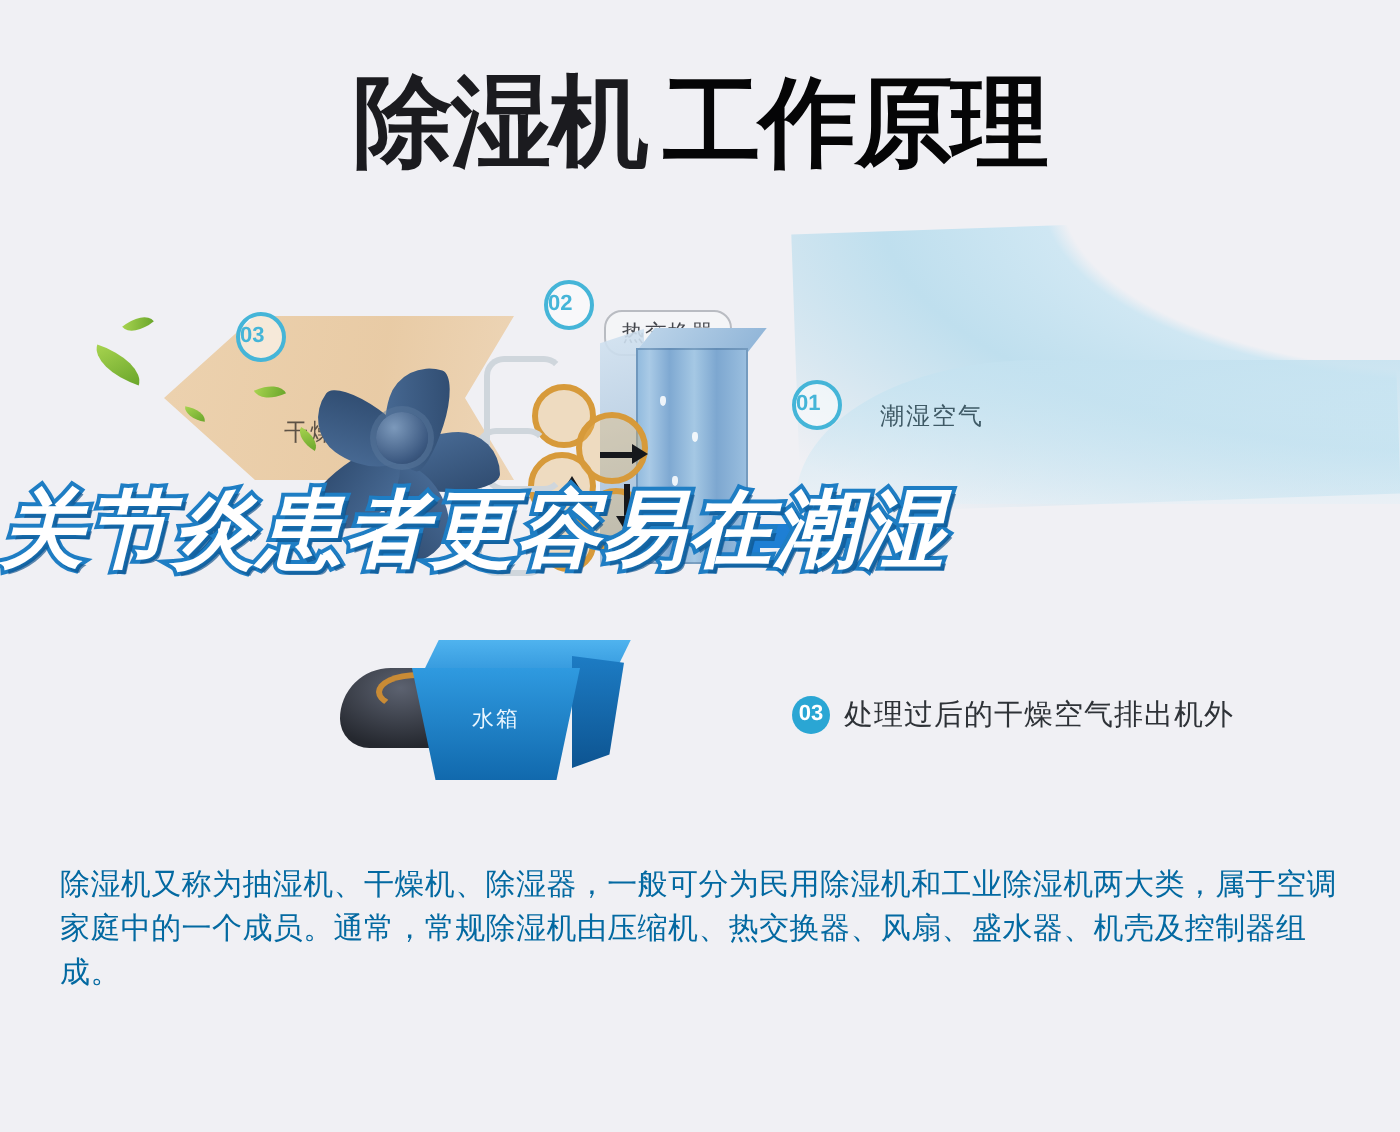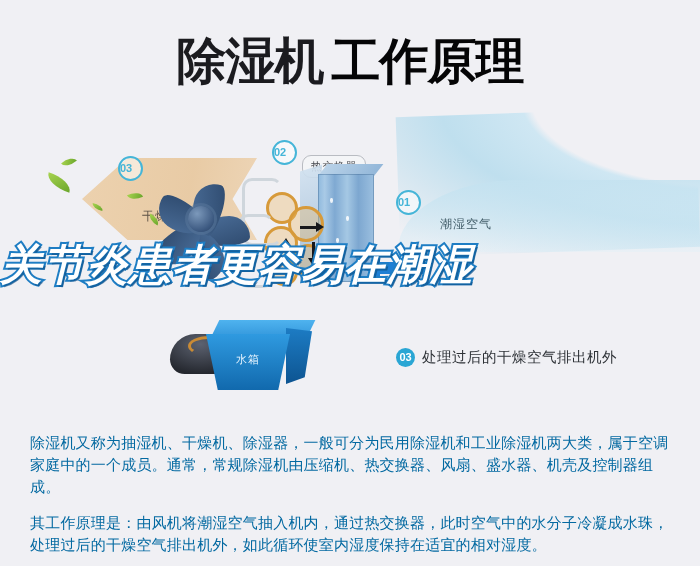--- a/index.html
+++ b/index.html
@@ -77,21 +77,21 @@
   }
   .humid-band {
     position: absolute;
     left: 398px; top: 60px;
     width: 302px; height: 72px;
     background: linear-gradient(180deg, rgba(196,226,240,.85), rgba(222,240,248,.35));
     border-top-left-radius: 120px 70px;
   }
   .humid-label {
     position: absolute;
-    left: 440px; top: 96px;
+    left: 440px; top: 80px;
     font-size: 12px;
     color: #3f5a66;
     letter-spacing: 1px;
   }
 
   
   .evap {
     position: absolute;
     left: 318px; top: 54px;
     width: 56px; height: 108px;
@@ -419,16 +419,15 @@
     <div class="step-line" style="left:422px; top:228px;">处理过后的干燥空气排出机外</div>
 
   </div>
 
   <div class="overlay">
     <span class="overlay-line">关节炎患者更容易在潮湿</span>
   </div>
 
   <div class="copy" style="top:420px;">
     <p>除湿机又称为抽湿机、干燥机、除湿器，一般可分为民用除湿机和工业除湿机两大类，属于空调家庭中的一个成员。通常，常规除湿机由压缩机、热交换器、风扇、盛水器、机壳及控制器组成。</p>
-    <p class="para-gap">其工作原理是：由风机将潮湿空气抽入机内，通过热交换器，此时空气中的水分子冷凝成水珠，处理过后的干燥空气排出机外，如此循环使室内湿度保持在适宜的相对湿度。</p>
   </div>
 
 </div>
 
 </body></html>

